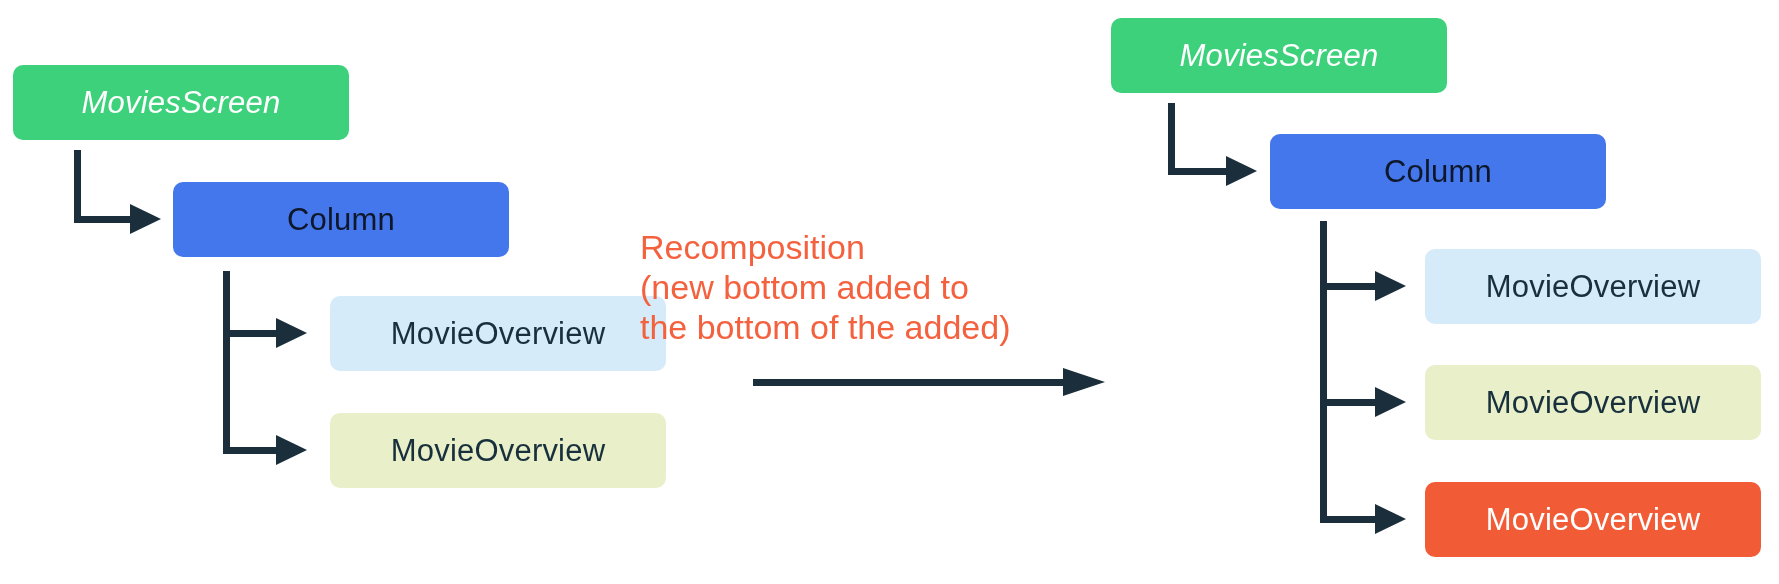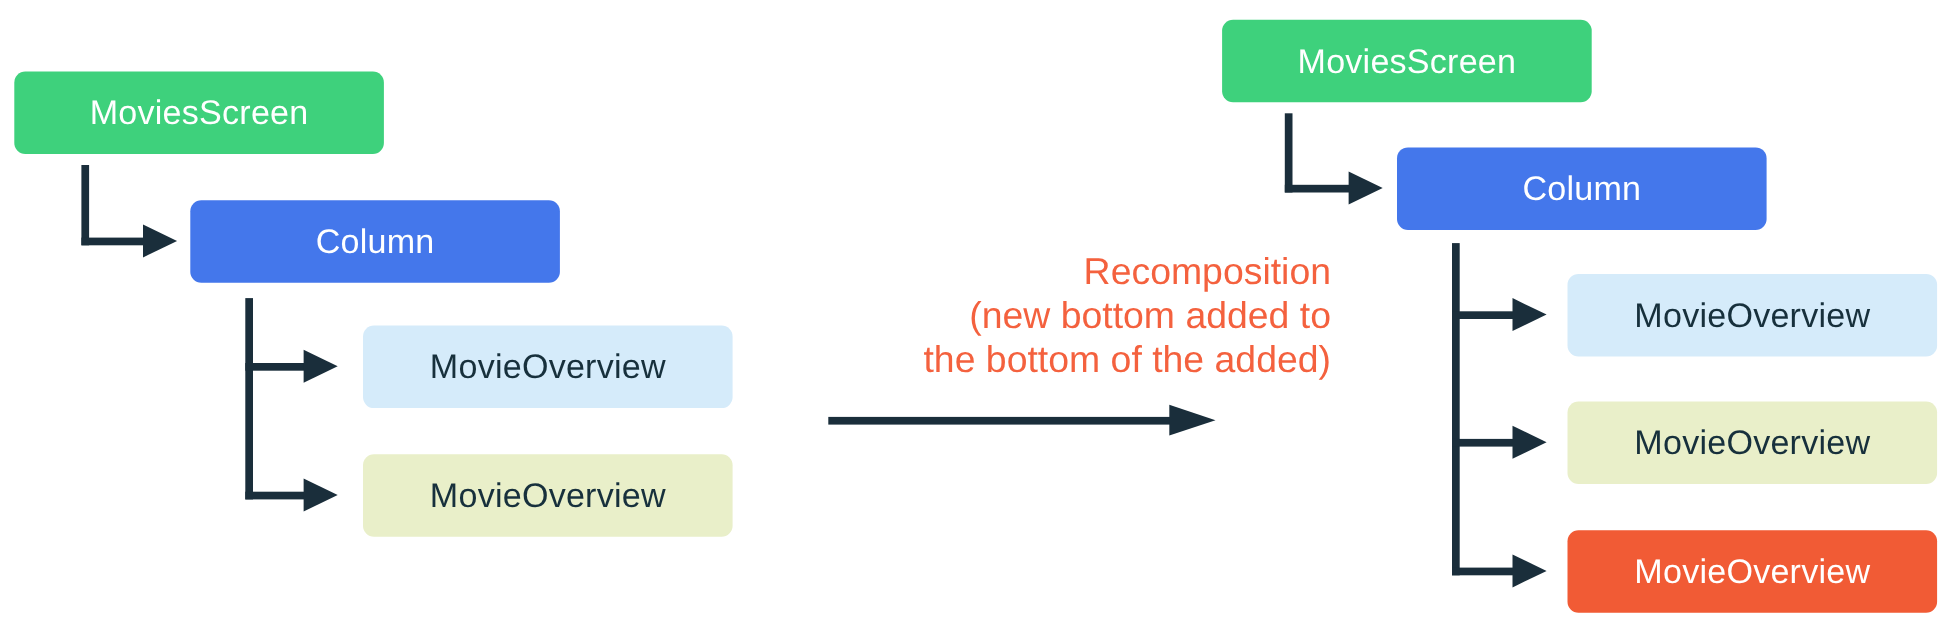--- a/index.html
+++ b/index.html
@@ -28,22 +28,22 @@
     height:75px;
     border-radius:10px;
     display:flex;
     align-items:center;
     justify-content:center;
     font-size:31px;
     font-weight:400;
     letter-spacing:0.2px;
     white-space:nowrap;
   }
-  .node.green{background:var(--green);color:#FFFFFF;}
-  .node.blue{background:var(--blue);color:#ffffff;}
+  .node.green{background:var(--green);color:#FFFFFF;font-style:italic;}
+  .node.blue{background:var(--blue);color:#0f172a;}
   .node.lblue{background:var(--lblue);color:var(--text-dark);}
   .node.lyellow{background:var(--lyellow);color:var(--text-dark);}
   .node.orange{background:var(--orange);color:#FFFFFF;}
 
   .n-l-root{left:13px;top:65px;}
   .n-l-col{left:173px;top:182px;}
   .n-l-c1{left:330px;top:296px;}
   .n-l-c2{left:330px;top:413px;}
   .n-r-root{left:1111px;top:18px;}
   .n-r-col{left:1270px;top:134px;}
@@ -84,21 +84,21 @@
   .big-line{left:753px;top:379px;width:312px;height:7px;}
   .big-head{
     left:1063px;top:368px;
     border-top:14px solid transparent;
     border-bottom:14px solid transparent;
     border-left:42px solid var(--dark);
   }
   .annotation{
     position:absolute;
     left:640px;top:227px;width:570px;
-    text-align:right;
+    text-align:left;
     font-size:34px;
     line-height:40px;
     font-weight:400;
     color:var(--anno);
   }
 </style>
 </head>
 <body>
 
 <div class="canvas">

